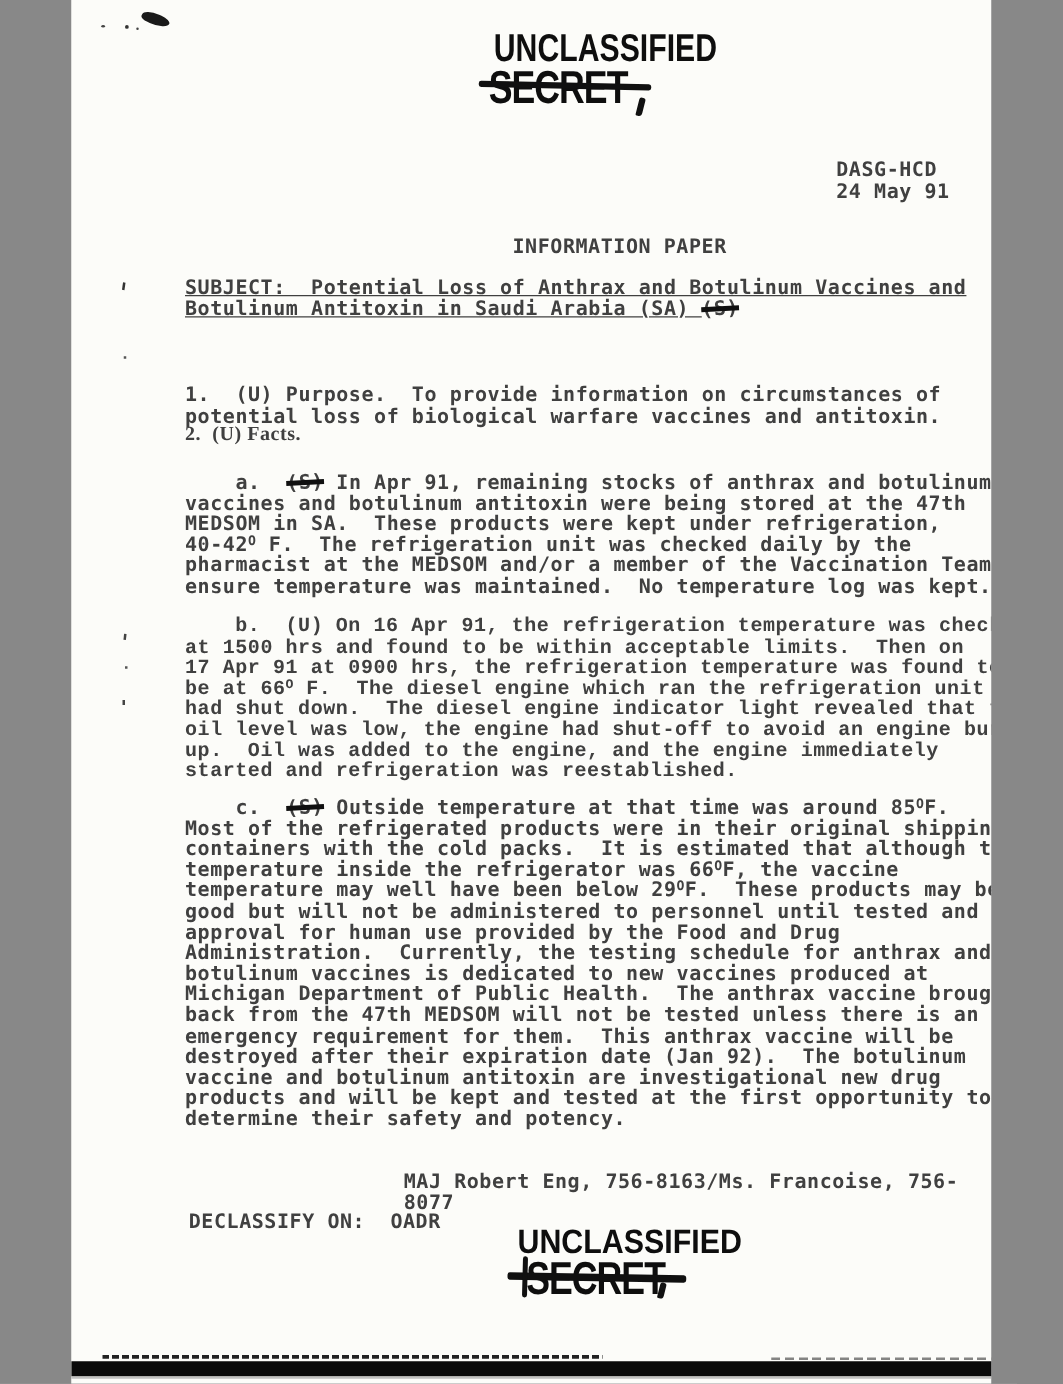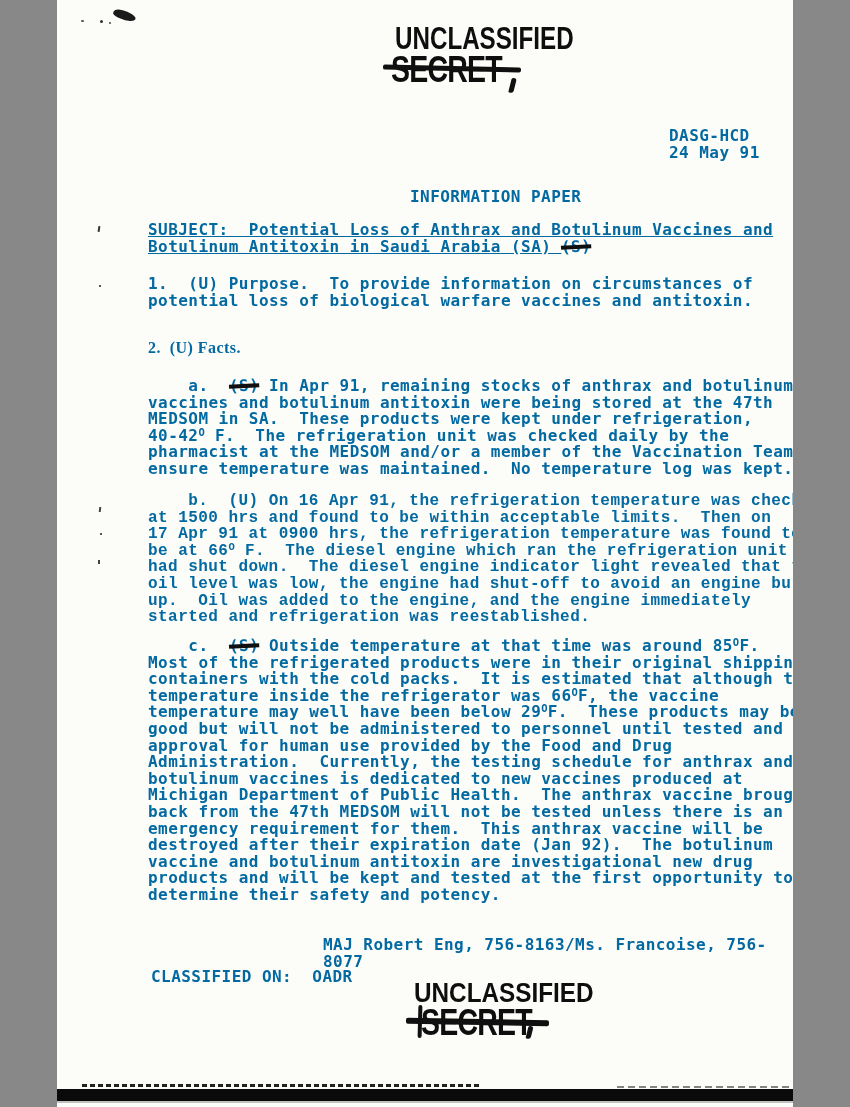--- a/index.html
+++ b/index.html
@@ -6,21 +6,21 @@
   .page{
     position:relative;width:736px;height:1107px;margin:0 auto;
     background:#fcfcf9;overflow:hidden;
     font-family:"DejaVu Sans Mono", monospace;
   }
   
   .type{
     position:absolute;
     font-family:"DejaVu Sans Mono", monospace;
     font-size:16px;line-height:16.6px;letter-spacing:0.45px;
-    font-weight:bold;color:#0369a1;white-space:pre-wrap;
+    font-weight:bold;color:#404040;white-space:pre-wrap;
   }
   .sup{font-size:10.5px;line-height:0;vertical-align:5px;letter-spacing:0.2px;}
   .struck{
     display:inline-block;
     text-decoration:line-through;
     text-decoration-thickness:3.5px;
     text-decoration-color:#101010;
     transform:rotate(-3deg);
   }
   
@@ -83,21 +83,21 @@
   <div class="strike-line strike-top"></div>
   <div class="comma comma-top"></div>
 
   <div class="type" style="left:612px;top:128px;"><div>DASG-HCD</div><div>24 May 91</div></div>
 
   <div class="type" style="left:353px;top:189px;">INFORMATION PAPER</div>
 
   <div class="type" style="left:91px;top:222px;width:690px;text-decoration:underline;"><span>SUBJECT:  Potential Loss of Anthrax and Botulinum Vaccines and
 Botulinum Antitoxin in Saudi Arabia (SA) </span><span class="struck">(S)</span></div>
 
-  <div class="type" style="left:91px;top:276px;width:700px;">1.  (U) Purpose.  To provide information on circumstances of
+  <div class="type" style="left:91px;top:308px;width:700px;">1.  (U) Purpose.  To provide information on circumstances of
 potential loss of biological warfare vaccines and antitoxin.</div>
 
   <div class="type" style="left:91px;top:340px;width:700px;font-family:Liberation Serif, serif;">2.  (U) Facts.</div>
 
   <div class="type" style="left:91px;top:378px;width:700px;"><span>    a.  </span><span class="struck">(S)</span><span> In Apr 91, remaining stocks of anthrax and botulinum
 vaccines and botulinum antitoxin were being stored at the 47th
 MEDSOM in SA.  These products were kept under refrigeration,
 40-42</span><sup class="sup">O</sup><span> F.  The refrigeration unit was checked daily by the
 pharmacist at the MEDSOM and/or a member of the Vaccination Team to
 ensure temperature was maintained.  No temperature log was kept.</span></div>
@@ -123,21 +123,21 @@
 Michigan Department of Public Health.  The anthrax vaccine brought
 back from the 47th MEDSOM will not be tested unless there is an
 emergency requirement for them.  This anthrax vaccine will be
 destroyed after their expiration date (Jan 92).  The botulinum
 vaccine and botulinum antitoxin are investigational new drug
 products and will be kept and tested at the first opportunity to
 determine their safety and potency.</span></div>
 
   <div class="type" style="left:238px;top:937px;padding-left:28px;">MAJ Robert Eng, 756-8163/Ms. Francoise, 756-8077</div>
 
-  <div class="type" style="left:94px;top:969px;"><div>CLASSIFIED ON:  OADR</div></div>
+  <div class="type" style="left:94px;top:969px;"><div>DECLASSIFY ON:  OADR</div></div>
 
   <div class="stamp stamp-u-bot">UNCLASSIFIED</div>
   <div class="stamp stamp-s-bot">SECRET</div>
   <div class="strike-line strike-bot"></div>
   <div class="strike-line vbar-bot"></div>
   <div class="comma comma-bot"></div>
 
   <div class="artifact speckle-a"></div>
   <div class="artifact speckle-b"></div>
   <div class="artifact botbar"></div>

